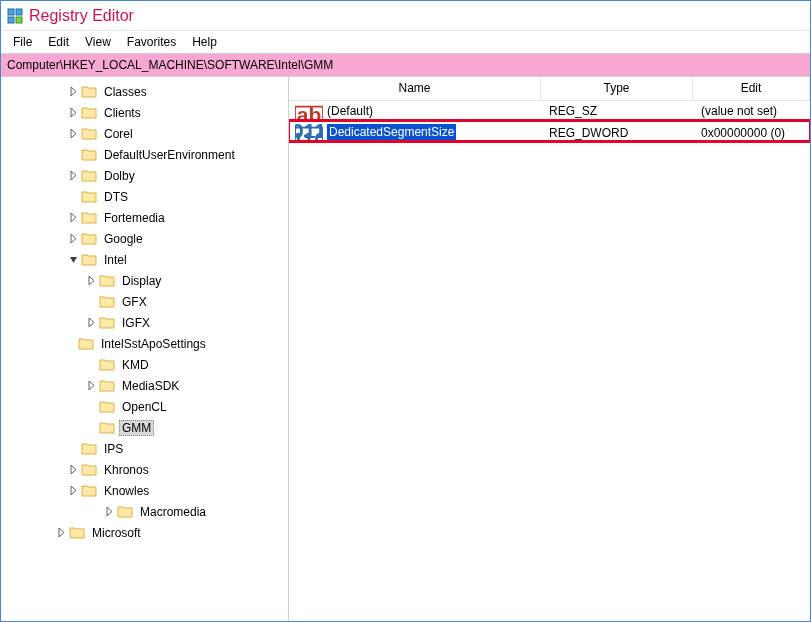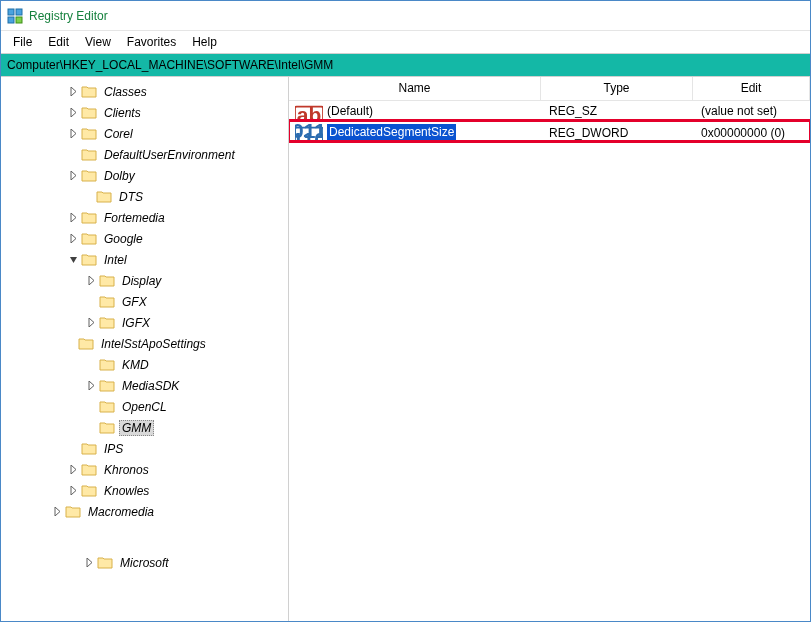--- a/index.html
+++ b/index.html
@@ -1,32 +1,32 @@
 <!DOCTYPE html>
 <html><head>
 <meta charset="utf-8">
 <style>
 * { box-sizing: border-box; margin: 0; padding: 0; font-family: "Segoe UI", Tahoma, sans-serif; font-size: 12px; }
 html, body { width: 811px; height: 622px; overflow: hidden; background: #fff; }
 .window { width: 811px; height: 622px; border: 1px solid #4a88c7; display: flex; flex-direction: column; background: #fff; }
 .titlebar { height: 30px; display: flex; align-items: center; padding: 0 6px; background: #fff; border-bottom: 1px solid #e5e5e5; }
 .titlebar .app-icon { width: 16px; height: 16px; margin-right: 6px; }
-.titlebar .title { font-size: 12px; color: #15803d; }
+.titlebar .title { font-size: 16px; color: #be185d; }
 .menubar { height: 22px; display: flex; align-items: center; padding: 0 4px; background: #fff; }
 .menubar .menu-item { padding: 2px 8px; cursor: default; }
-.addressbar { height: 24px; border-top: 1px solid #d0d0d0; border-bottom: 1px solid #d0d0d0; display: flex; align-items: center; padding: 0 6px; background: #14b8a6; }
+.addressbar { height: 24px; border-top: 1px solid #d0d0d0; border-bottom: 1px solid #d0d0d0; display: flex; align-items: center; padding: 0 6px; background: #f9a8d4; }
 .addressbar .path { font-size: 12px; white-space: nowrap; overflow: hidden; }
 .content { flex: 1; display: flex; overflow: hidden; }
 .tree-pane { width: 288px; border-right: 1px solid #d0d0d0; overflow: hidden; position: relative; }
 .tree-scroll { position: absolute; inset: 0; overflow-y: auto; overflow-x: hidden; }
 .tree-scroll::-webkit-scrollbar { width: 17px; }
 .tree-scroll::-webkit-scrollbar-track { background: #f0f0f0; }
 .tree-scroll::-webkit-scrollbar-thumb { background: #c1c1c1; }
 .tree { padding: 4px 0 4px 0; }
-.tree-row { display: flex; align-items: center; height: 21px; white-space: nowrap; cursor: default; position: relative; font-style: italic; }
+.tree-row { display: flex; align-items: center; height: 21px; white-space: nowrap; cursor: default; position: relative; }
 .tree-row .toggle { width: 16px; height: 16px; display: inline-flex; align-items: center; justify-content: center; margin-right: 0; color: #666; font-size: 9px; flex-shrink: 0; user-select:none; }
 .tree-row .folder-icon { width: 16px; height: 16px; margin-right: 4px; flex-shrink: 0; }
 .tree-row .label { padding: 1px 3px; }
 .tree-row.selected .label { background: #d9d9d9; border: 1px dotted #888; padding: 0 2px; }
 .values-pane { flex: 1; display: flex; flex-direction: column; overflow: hidden; }
 .vals-header { display: flex; height: 24px; border-bottom: 1px solid #e5e5e5; background: #fff; }
 .vals-header .col { padding: 4px 8px; border-right: 1px solid #e5e5e5; font-size: 12px; color: #000; cursor: default; text-align: center; }
 .col-name { width: 252px; }
 .col-type { width: 152px; }
 .col-data { flex: 1; }
@@ -129,21 +129,21 @@
                   <path d="M2 0 L7 4.5 L2 9 Z" fill="none" stroke="#606060" stroke-width="1"></path>
                 </svg>
               </span>
               <span class="folder-icon">
                 <svg viewBox="0 0 16 16">
                   <path d="M1 3 h5 l1 1 h8 v9 h-14 z" fill="#ffe9a6" stroke="#d8b14a"></path>
                 </svg>
               </span>
               <span class="label">Dolby</span>
             </div>
-            <div class="tree-row" style="padding-left: 64px; margin-left: 15px;">
+            <div class="tree-row" style="padding-left: 64px;">
               <span class="toggle"></span>
               <span class="folder-icon">
                 <svg viewBox="0 0 16 16">
                   <path d="M1 3 h5 l1 1 h8 v9 h-14 z" fill="#ffe9a6" stroke="#d8b14a"></path>
                 </svg>
               </span>
               <span class="label">DTS</span>
             </div>
             <div class="tree-row" style="padding-left: 64px;">
               <span class="toggle">
@@ -296,34 +296,34 @@
                   <path d="M2 0 L7 4.5 L2 9 Z" fill="none" stroke="#606060" stroke-width="1"></path>
                 </svg>
               </span>
               <span class="folder-icon">
                 <svg viewBox="0 0 16 16">
                   <path d="M1 3 h5 l1 1 h8 v9 h-14 z" fill="#ffe9a6" stroke="#d8b14a"></path>
                 </svg>
               </span>
               <span class="label">Knowles</span>
             </div>
-            <div class="tree-row" style="padding-left: 48px;">
+            <div class="tree-row" style="padding-left: 100px;">
               <span class="toggle">
                 <svg width="9" height="9" viewBox="0 0 9 9">
                   <path d="M2 0 L7 4.5 L2 9 Z" fill="none" stroke="#606060" stroke-width="1"></path>
                 </svg>
               </span>
               <span class="folder-icon">
                 <svg viewBox="0 0 16 16">
                   <path d="M1 3 h5 l1 1 h8 v9 h-14 z" fill="#ffe9a6" stroke="#d8b14a"></path>
                 </svg>
               </span>
               <span class="label">Macromedia</span>
             </div>
-            <div class="tree-row" style="padding-left: 80px; margin-top: 30px;">
+            <div class="tree-row" style="padding-left: 52px;">
               <span class="toggle">
                 <svg width="9" height="9" viewBox="0 0 9 9">
                   <path d="M2 0 L7 4.5 L2 9 Z" fill="none" stroke="#606060" stroke-width="1"></path>
                 </svg>
               </span>
               <span class="folder-icon">
                 <svg viewBox="0 0 16 16">
                   <path d="M1 3 h5 l1 1 h8 v9 h-14 z" fill="#ffe9a6" stroke="#d8b14a"></path>
                 </svg>
               </span>

